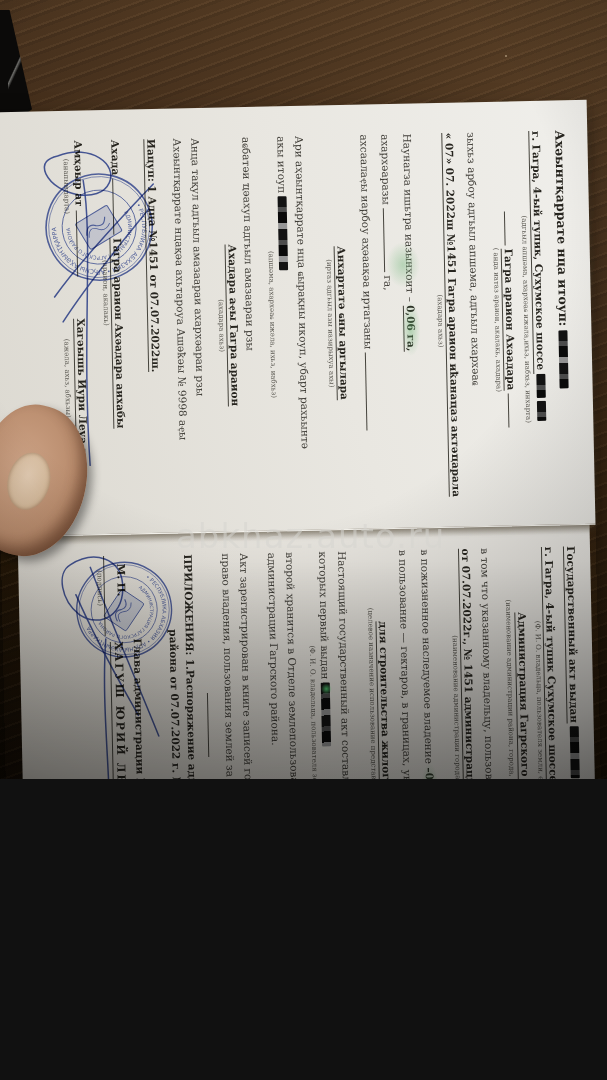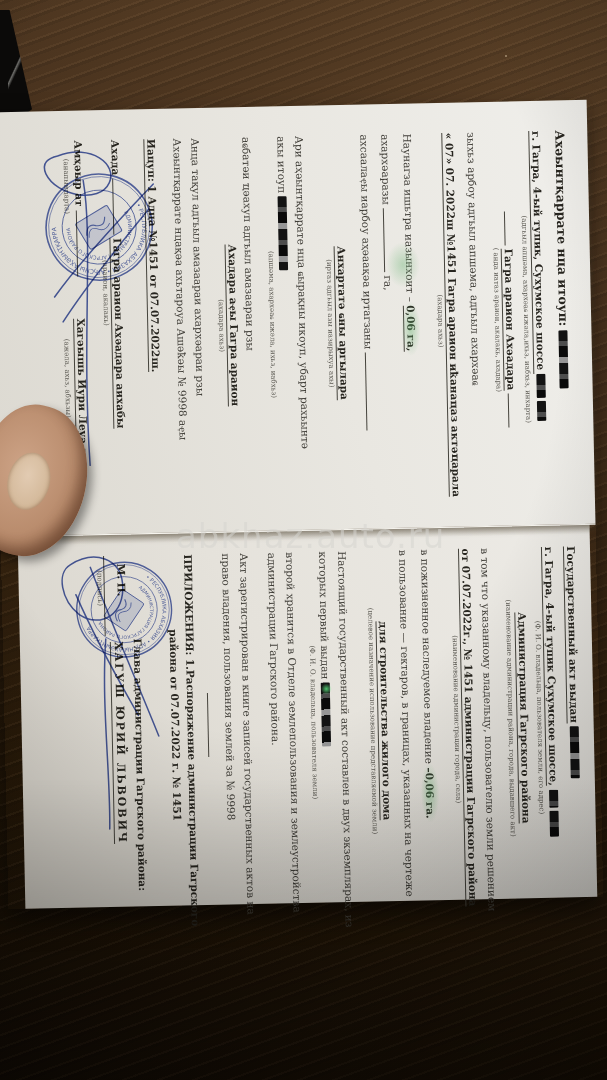--- a/index.html
+++ b/index.html
@@ -1,16 +1,16 @@
 <!DOCTYPE html>
 <html style="--stamp-blue: #3e53a7; --pen-blue: #3a4fa3;"><head>
 <meta charset="utf-8">
 <style>
   html,body{margin:0;padding:0;background:#111;}
-  #scene{position:relative;width:607px;height:1080px;overflow:hidden;
+  #scene{position:relative;width:607px;height:779px;overflow:hidden;
          font-family:"DejaVu Serif","Liberation Serif",serif;
          background:
            linear-gradient(200deg,#5a4026 0%,#47311d 28%,#382511 52%,#241707 78%,#170e05 100%);}
   #scene::before{content:'';position:absolute;inset:0;
      background:repeating-linear-gradient(160deg,rgba(255,205,150,.05) 0 2px,rgba(0,0,0,.08) 2px 5px,transparent 5px 12px);}
   .speck{position:absolute;width:2px;height:2px;border-radius:50%;background:rgba(235,215,180,.55);}
 
   
   #black-object{position:absolute;left:0;top:10px;width:32px;height:108px;background:#0b0a09;
      clip-path:polygon(0 0,30% 0,100% 92%,62% 100%,0 100%);}

